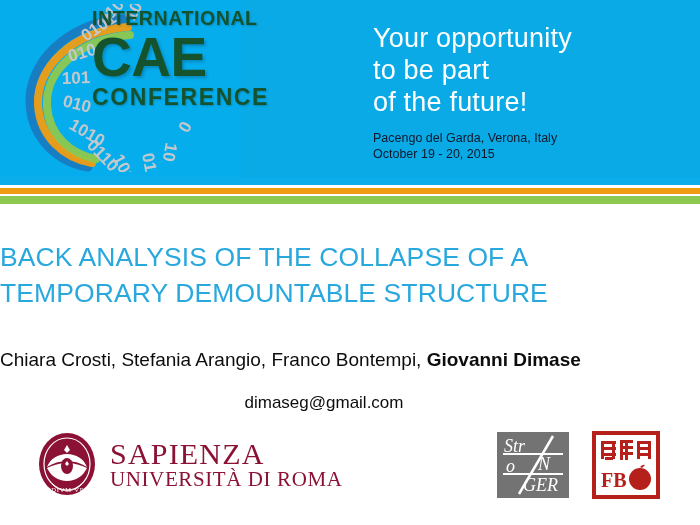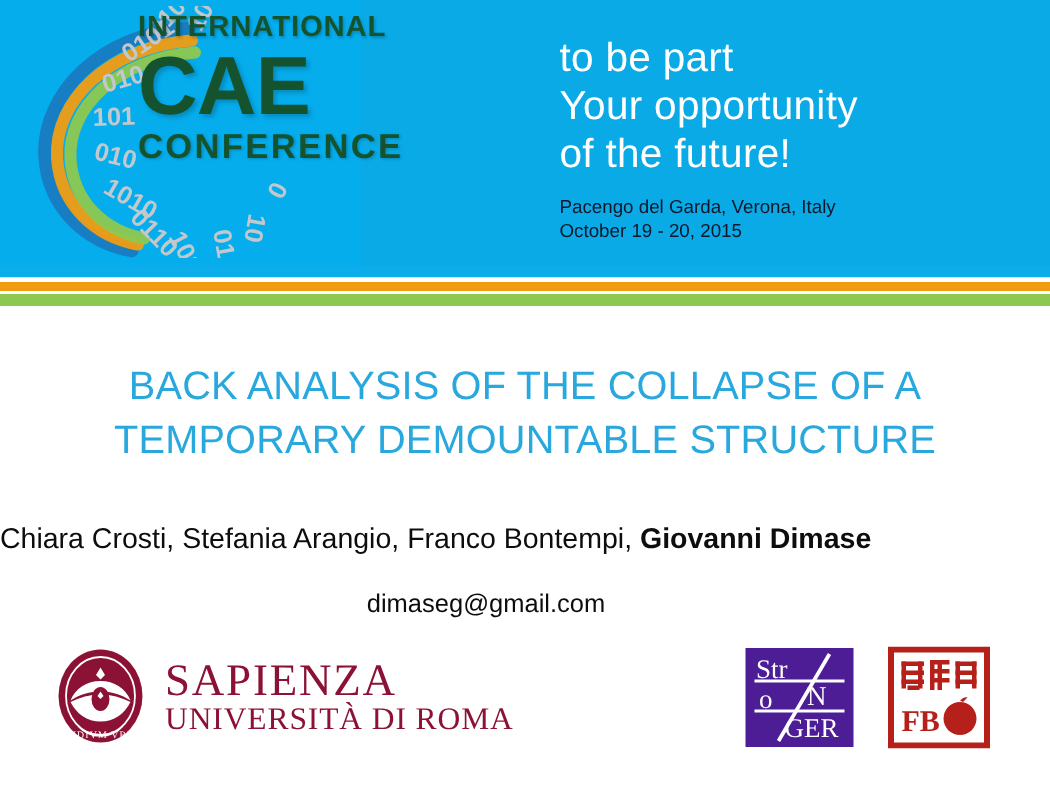--- a/index.html
+++ b/index.html
@@ -110,21 +110,20 @@
   .band-gap1   { top: 185px; height: 3px;  background: #ffffff; }
   .band-orange { top: 188px; height: 6px;  background: #F09C11; }
   .band-gap2   { top: 194px; height: 2px;  background: #ffffff; }
   .band-green  { top: 196px; height: 8px;  background: #8DC850; }
 
   
   .title {
     position: absolute;
     left: 0; top: 239px;
     width: 700px;
-    text-align: center;
     color: #29A8DE;
     font-size: 26.5px;
     line-height: 36px;
     font-weight: 400;
     letter-spacing: 0.1px;
   }
   .title div { white-space: nowrap; }
 
   
   .authors {
@@ -176,21 +175,22 @@
     line-height: 19px;
     letter-spacing: 0.6px;
     margin-top: 1px;
     white-space: nowrap;
   }
 
   .stronger {
     position: absolute;
     left: 497px; top: 432px;
     width: 72px; height: 66px;
-    background: #4c1d95;
+    background: #737373;
+    font-style: italic;
   }
   .stronger .sg-slash {
     position: absolute;
     left: 0; top: 0; width: 72px; height: 66px;
   }
   .sg-cell {
     position: absolute;
     color: #ffffff;
     font-family: "Liberation Serif", serif;
     font-size: 18px;
@@ -245,22 +245,22 @@
       </svg>
 
       <div class="logo-text">
         <div class="logo-international">INTERNATIONAL</div>
         <div class="logo-cae">CAE</div>
         <div class="logo-conference">CONFERENCE</div>
       </div>
     </div>
 
     <div class="tagline">
+      <div>Your opportunity</div>
       <div>to be part</div>
-      <div>Your opportunity</div>
       <div>of the future!</div>
     </div>
 
     <div class="venue">
       <div>Pacengo del Garda, Verona, Italy</div>
       <div>October 19 - 20, 2015</div>
     </div>
   </div>
 
   <div class="band band-blue"></div>

